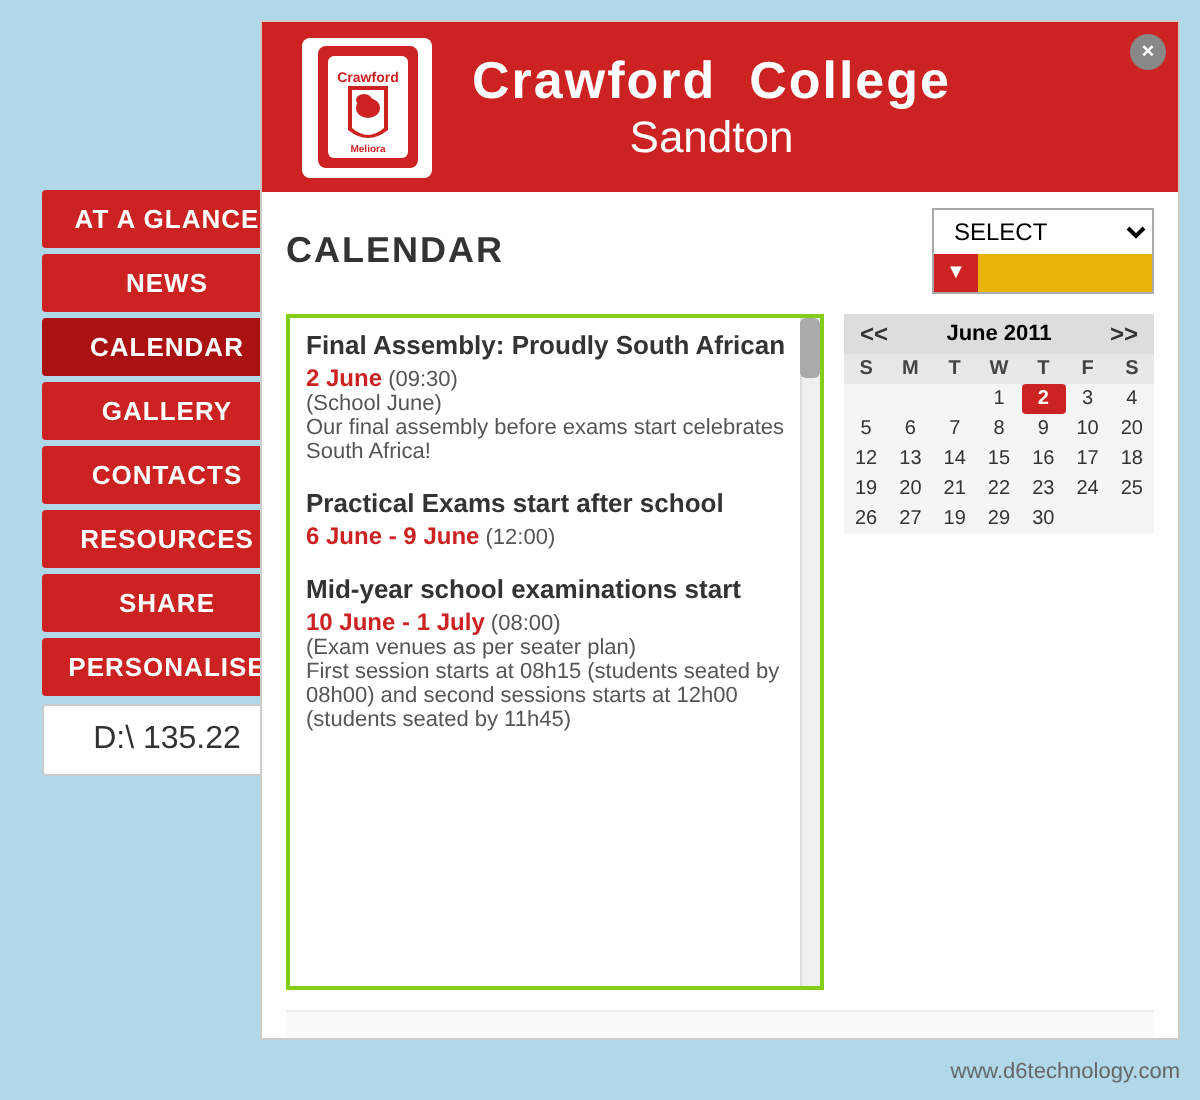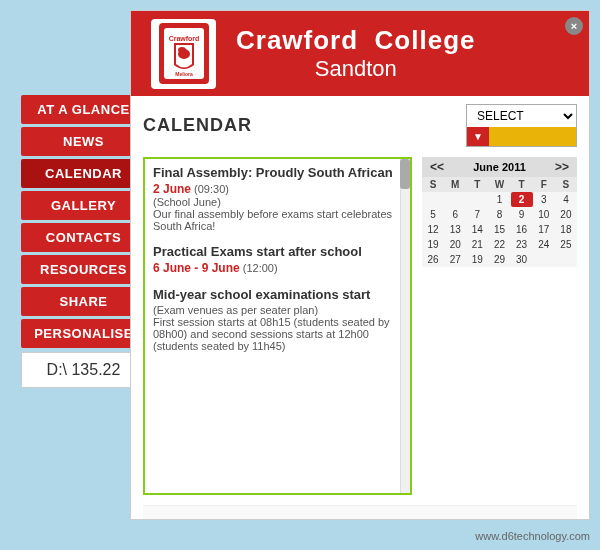--- a/index.html
+++ b/index.html
@@ -357,20 +357,23 @@
 
         <div class="event-item">
           <div class="event-title">Practical Exams start after school</div>
           <div>
             <span class="event-date">6 June - 9 June</span><span class="event-detail"> (12:00)</span>
           </div>
         </div>
 
         <div class="event-item">
           <div class="event-title">Mid-year school examinations start</div>
+          <div>
+            <span class="event-date">10 June - 1 July</span><span class="event-detail"> (08:00)</span>
+          </div>
           <div class="event-detail">(Exam venues as per seater plan)</div>
           <div class="event-detail">First session starts at 08h15 (students seated by 08h00) and second sessions starts at 12h00 (students seated by 11h45)</div>
         </div>
       </div>
       <div class="scrollbar-track">
         <div class="scrollbar-thumb"></div>
       </div>
     </div>
 
     <div class="mini-calendar">

